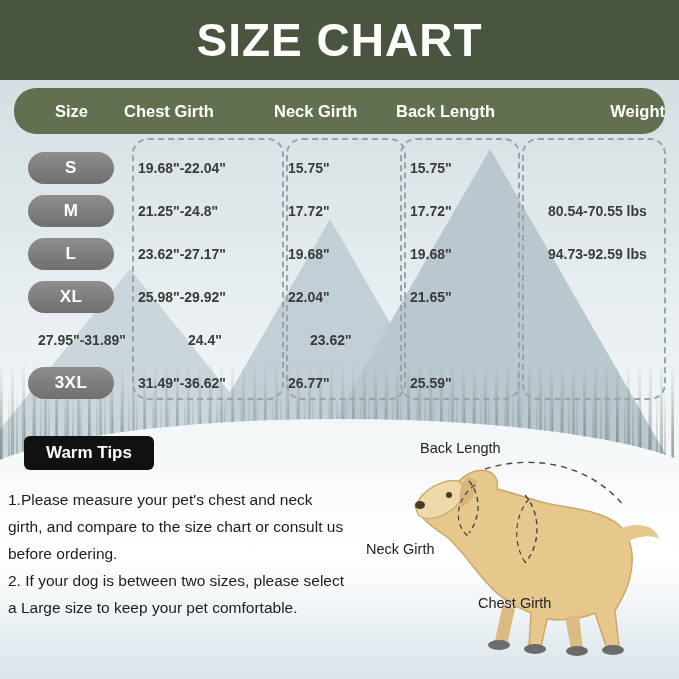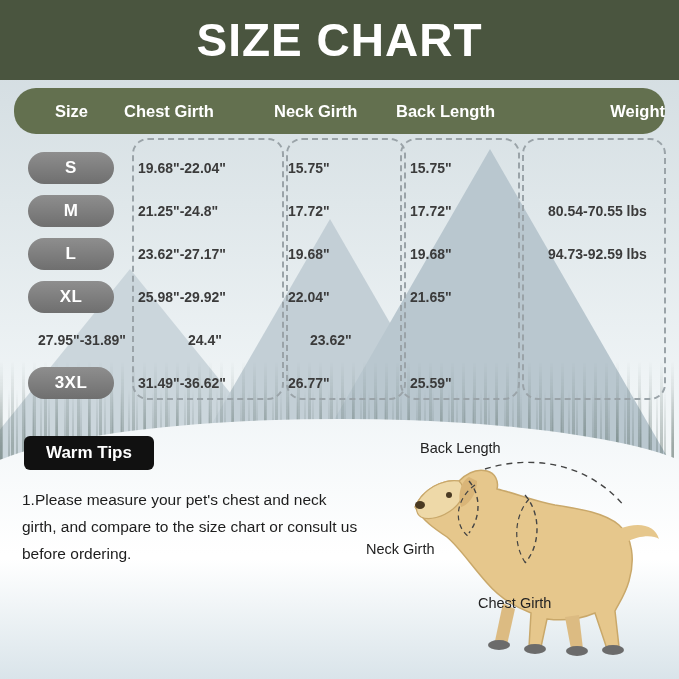--- a/index.html
+++ b/index.html
@@ -186,21 +186,21 @@
     top: 436px;
     background: #111111;
     color: #ffffff;
     font-size: 17px;
     font-weight: bold;
     padding: 7px 22px;
     border-radius: 6px;
   }
   .tips-text {
     position: absolute;
-    left: 22px;
+    left: 8px;
     top: 486px;
     width: 340px;
     color: #1d1d1d;
     font-size: 15.5px;
     line-height: 27px;
   }
   .tips-text p { margin: 0; }
 
   
   .dog-wrap {
@@ -298,20 +298,21 @@
         <div class="cell c-neck">26.77"</div>
         <div class="cell c-back">25.59"</div>
       </div>
 
     </div>
   </div>
 
   <div class="tips-badge">Warm Tips</div>
   <div class="tips-text">
     <p>1.Please measure your pet's chest and neck girth, and compare to the size chart or consult us before ordering.</p>
+    <p>2. If your dog is between two sizes, please select a Large size to keep your pet comfortable.</p>
   </div>
 
   <div class="dog-wrap">
     <svg width="350" height="250" viewBox="0 0 350 250">
 
       <path d="M96 86 C104 68, 124 58, 140 60 C150 50, 160 48, 168 50 C176 52, 180 60, 178 68
                C196 72, 214 80, 236 84 C262 88, 286 92, 300 104 C314 116, 316 140, 310 160
                C306 174, 300 182, 296 190 L300 226 L288 228 L276 192
                C262 198, 244 200, 228 198 L222 226 L210 226 L212 192
                C196 186, 180 176, 168 162 C152 144, 140 126, 128 116

